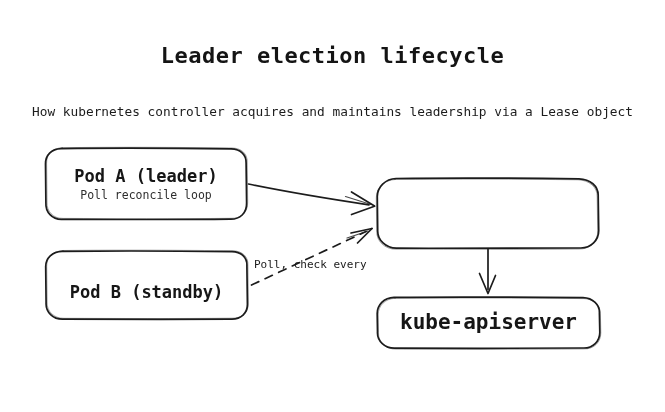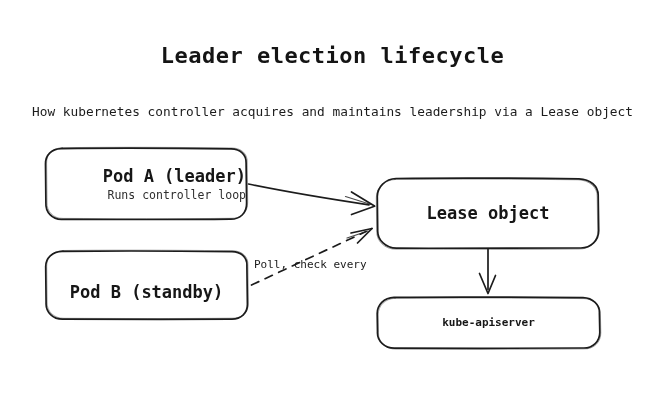--- a/index.html
+++ b/index.html
@@ -53,21 +53,21 @@
     white-space: nowrap;
     line-height: 1.1;
   }
   .edge-label {
     font-size: 11px;
     font-weight: normal;
     color: #1a1a1a;
     white-space: nowrap;
     line-height: 14px;
   }
-  .node-pod-a      { left: 46px;  top: 149px; width: 200px; height: 70px; align-items: flex-end; }
+  .node-pod-a      { left: 46px;  top: 149px; width: 200px; height: 70px; }
   .node-pod-b      { left: 46px;  top: 252px; width: 201px; height: 81px; gap: 48px; }
   .node-lease      { left: 378px; top: 179px; width: 220px; height: 69px; }
   .node-apiserver  { left: 378px; top: 298px; width: 221px; height: 50px; }
   .label-renew     { left: 252px; top: 158px; }
   .label-poll      { left: 254px; top: 258px; }
 </style>
 </head>
 <body>
 
 <div class="page">
@@ -112,30 +112,29 @@
       <path d="M 488,249.5 L 488,289.5"></path>
       <path d="M 479.5,273.5 L 488,293.5 L 495.5,275.5"></path>
     </g>
   </svg>
 
   <div class="abs page-subtitle">How kubernetes controller acquires and maintains leadership via a Lease object</div>
   <div class="abs page-title">Leader election lifecycle</div>
 
   <div class="abs node node-pod-a">
     <div class="node-title">Pod A (leader)</div>
-    <div class="node-subtitle">Runs controller loop</div>
+    <div class="node-subtitle">Poll reconcile loop</div>
   </div>
 
   <div class="abs node node-pod-b">
     <div class="node-title">Pod B (standby)</div>
   </div>
 
   <div class="abs node node-lease">
-    <div class="node-title">Lease object</div>
   </div>
 
   <div class="abs node node-apiserver">
-    <div class="node-title" style="font-size:11px">kube-apiserver</div>
+    <div class="node-title" style="font-size:21px">kube-apiserver</div>
   </div>
 
   <div class="abs edge-label label-poll">Poll, check every</div>
 
 </div>
 
 </body></html>

